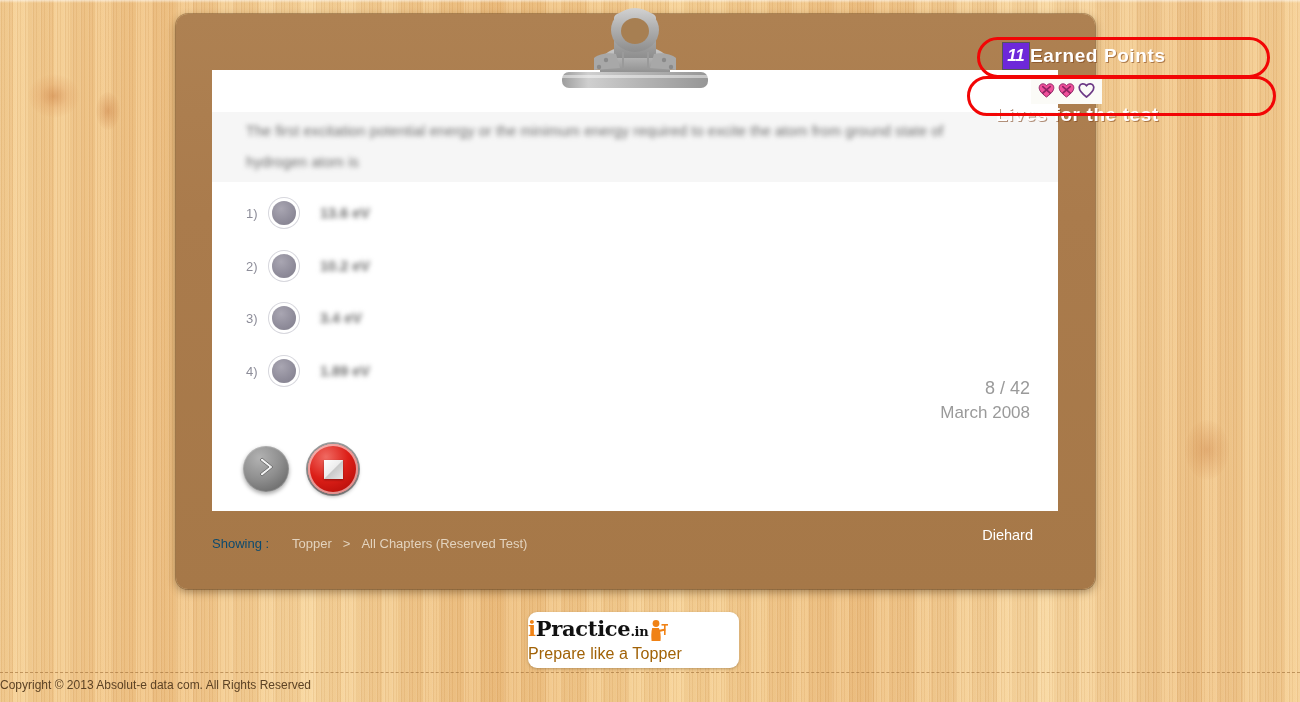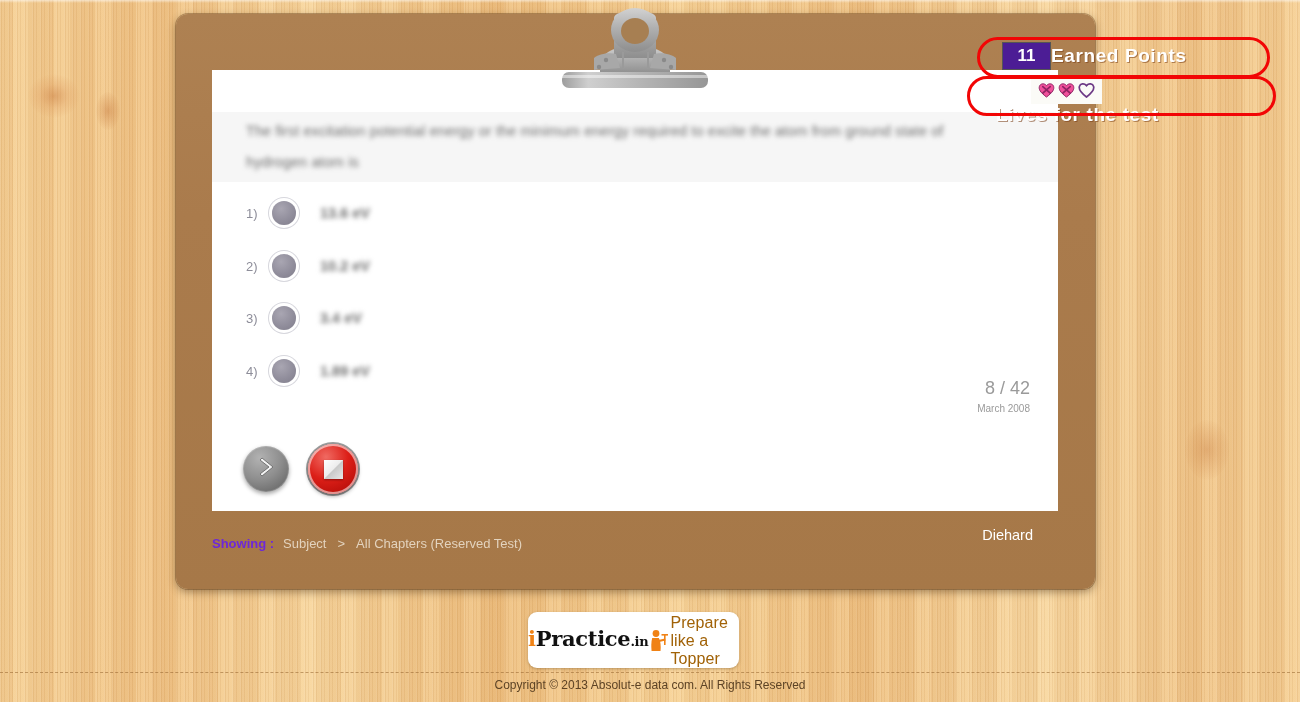--- a/index.html
+++ b/index.html
@@ -164,21 +164,21 @@
 
   #q-counter {
     position: absolute;
     right: 28px; top: 308px;
     font-size: 18px;
     color: #9a9a9a;
   }
   #q-date {
     position: absolute;
     right: 28px; top: 333px;
-    font-size: 10px;
+    font-size: 17px;
     color: #9a9a9a;
   }
 
   
   #next-button {
     position: absolute;
     left: 31px; top: 376px;
     width: 46px; height: 46px;
     border-radius: 50%;
     background:
@@ -211,23 +211,23 @@
     position: absolute;
     left: 212px; top: 528px;
     width: 846px;
     height: 30px;
     z-index: 4;
     display: flex;
     align-items: center;
     font-size: 13px;
   }
   #showing-label {
-    color: #6d28d9;
-    font-weight: bold;
-    margin-right: 9px;
+    color: #0c4a6e;
+    font-weight: normal;
+    margin-right: 23px;
   }
   .breadcrumb-link {
     color: #e3d3be;
     margin-right: 11px;
     cursor: pointer;
   }
   .breadcrumb-sep {
     color: #e3d3be;
     margin-right: 11px;
   }
@@ -242,27 +242,28 @@
 
   
   #points-row {
     position: absolute;
     left: 1002px; top: 42px;
     z-index: 9;
     display: flex;
     align-items: center;
   }
   #points-value {
-    width: 49px; height: 28px;
-    background: #4c1d95;
+    width: 28px; height: 28px;
+    background: #6d28d9;
     color: #ffffff;
     font-size: 17px;
     font-weight: bold;
     display: flex; align-items: center; justify-content: center;
     box-shadow: inset 0 0 0 1px #555;
+    font-style: italic;
   }
   #points-label {
     font-size: 19px;
     font-weight: bold;
     color: #ffffff;
     letter-spacing: 0.6px;
     text-shadow: 1px 1px 0 rgba(120,60,20,0.55);
     white-space: nowrap;
   }
 
@@ -305,22 +306,22 @@
   
   #logo-card {
     position: absolute;
     left: 528px; top: 612px;
     width: 211px; height: 56px;
     background: #ffffff;
     border-radius: 9px;
     box-shadow: 0 1px 3px rgba(90,60,20,0.35);
     z-index: 5;
     display: flex;
-    flex-direction: row;
-    align-items: center;
+    flex-direction: column;
+    align-items: flex-start;
     justify-content: center;
   }
   #logo-wordmark {
     font-family: "DejaVu Serif", serif;
     font-size: 21px;
     font-weight: bold;
     line-height: 22px;
     letter-spacing: -0.3px;
     position: relative;
     padding-right: 22px;
@@ -342,21 +343,21 @@
 
   #footer-rule {
     position: absolute;
     left: 0; top: 672px; width: 1300px; height: 1px;
     border-top: 1px dashed rgba(150,100,45,0.55);
     z-index: 4;
   }
   #copyright {
     position: absolute;
     left: 0; top: 678px; width: 1300px;
-    text-align: center;
+    text-align: left;
     font-size: 12px;
     color: #5d4325;
     z-index: 5;
   }
 </style>
 </head>
 <body>
 
 <div id="wood-bg"></div>
 <div id="wood-seam-top"></div>
@@ -439,21 +440,21 @@
     </span>
   </div>
 
   <div id="stop-button">
     <span id="stop-square"></span>
   </div>
 </div>
 
 <div id="showing-bar">
   <span id="showing-label">Showing :</span>
-  <span class="breadcrumb-link">Subject</span>
+  <span class="breadcrumb-link">Topper</span>
   <span class="breadcrumb-sep">&gt;</span>
   <span class="breadcrumb-link">All Chapters (Reserved Test)</span>
   <span id="rank-badge">Diehard</span>
 </div>
 
 <div id="points-row">
   <div id="points-value">11</div>
   <div id="points-label">Earned Points</div>
 </div>
 

